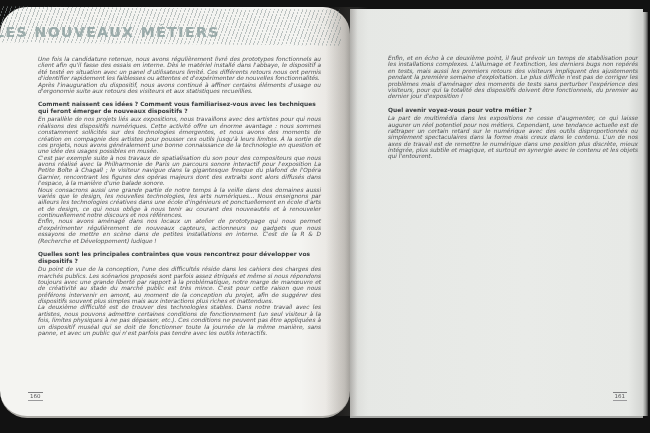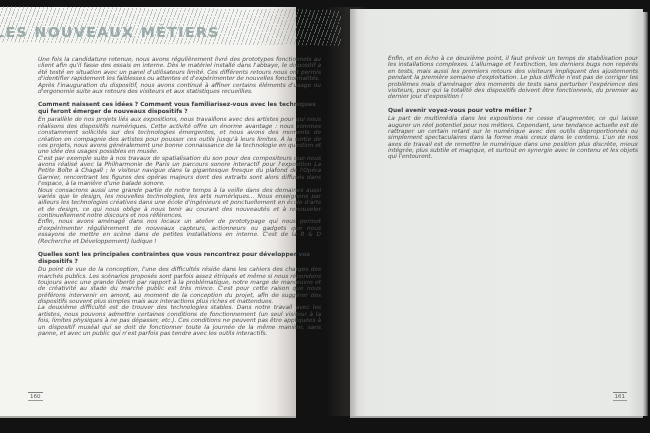--- a/index.html
+++ b/index.html
@@ -7,24 +7,25 @@
     width:650px; height:433px;
     background:#121212;
     position:relative;
     overflow:hidden;
     font-family:"DejaVu Sans", sans-serif;
   }
   .book { position:absolute; inset:0; }
 
   
   .page-left {
-    position:absolute; left:0; top:7px; width:296px; height:409px;
+    position:absolute; left:0; top:7px; width:350px; height:409px;
     background:linear-gradient(to right,
       #f4f4f1 0%, #f4f4f1 86%, #ebe9e5 93%, #d3d0cb 98%, #c4c1bc 100%);
     border-bottom:2px solid #aba9a4;
+    border-radius:27px;
   }
   .stripe-band {
     position:absolute; left:0; top:1px; width:341px; height:36px;
     background:repeating-linear-gradient(110deg,
       rgba(140,152,152,0) 0px, rgba(140,152,152,0) 3px,
       rgba(140,152,152,0.55) 3px, rgba(140,152,152,0.55) 3.8px);
     transform:skewY(0.6deg);
   }
   .header-title {
     position:absolute; left:-5px; top:17px;

